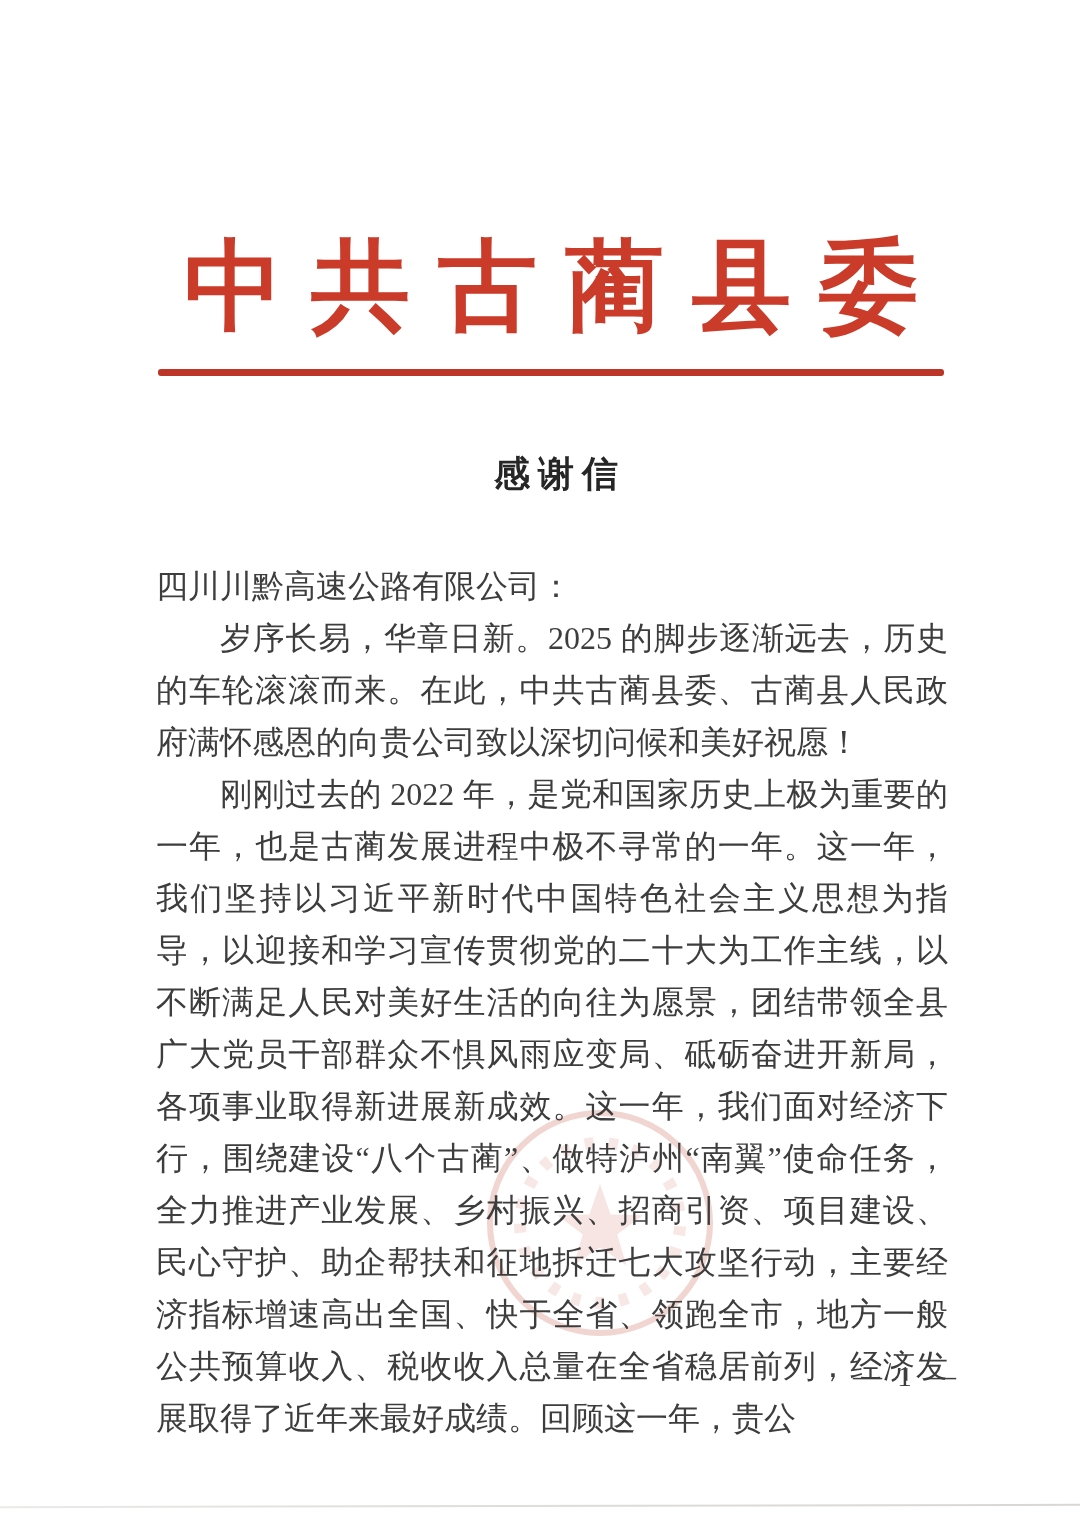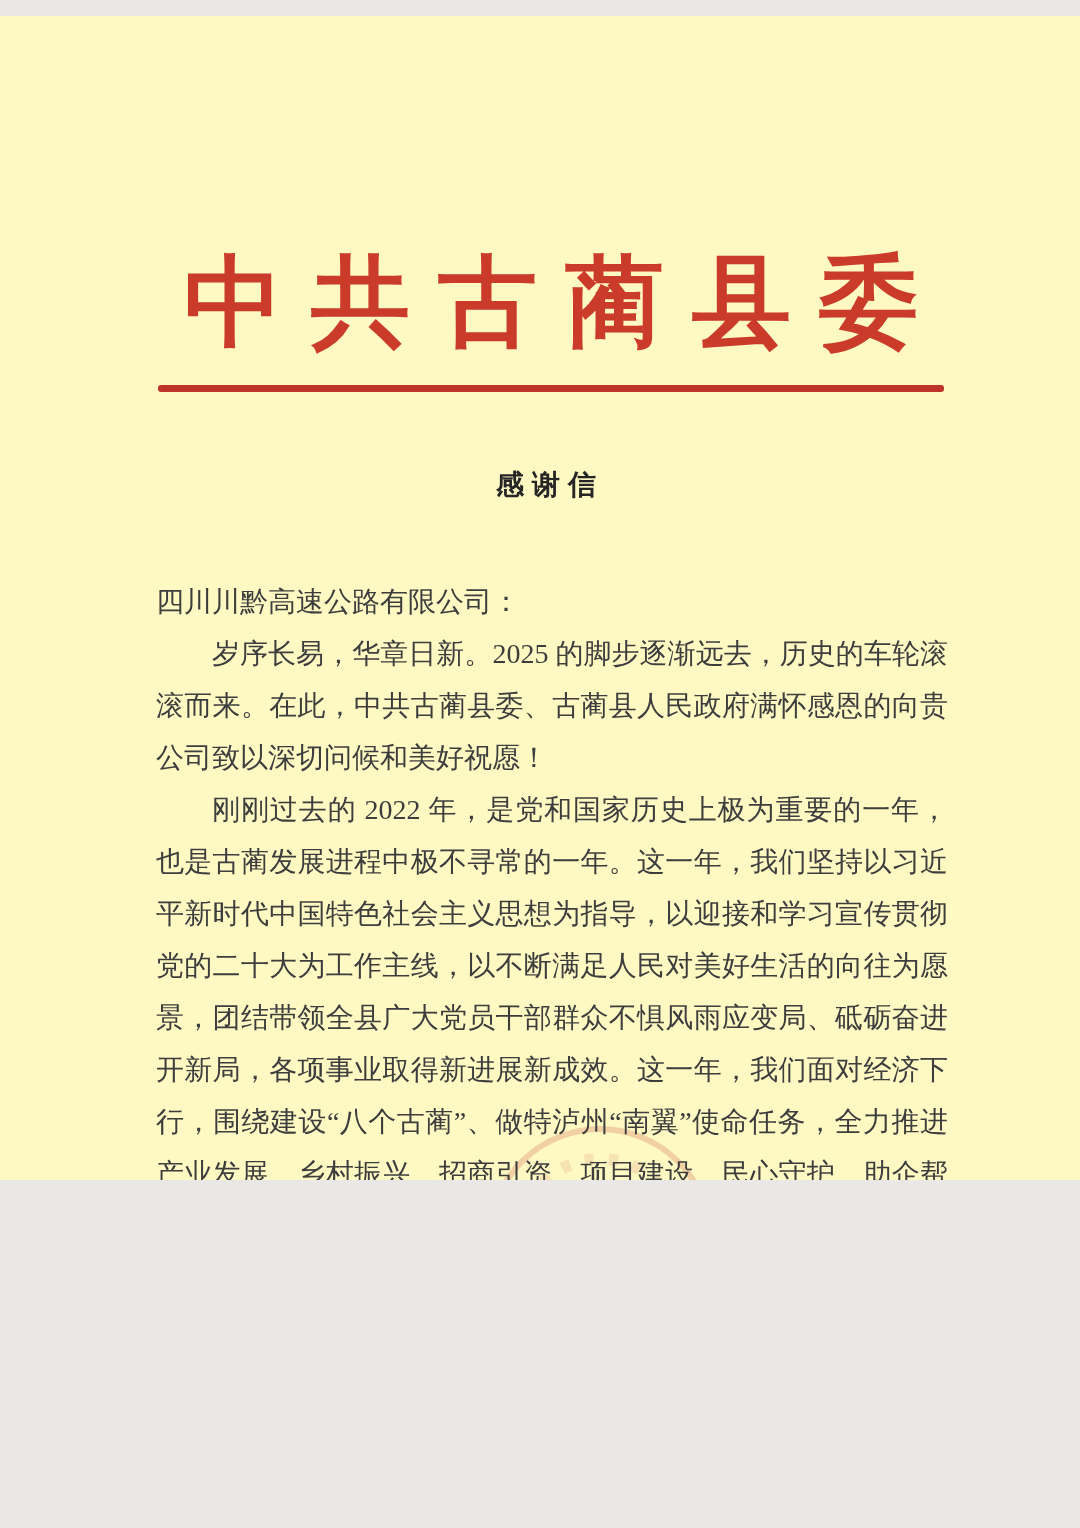--- a/index.html
+++ b/index.html
@@ -3,23 +3,23 @@
 <meta charset="utf-8">
 <style>
   html,body{margin:0;padding:0;}
   body{
     background:#e9e8e6;
     font-family:"Liberation Serif","DejaVu Serif",serif;
   }
   .page{
     position:relative;
     width:1080px;
-    height:1164px;
-    margin:16px auto;
-    background:#fef9c3;
+    height:1528px;
+    margin:0 auto;
+    background:#ffffff;
     overflow:hidden;
   }
   
   .letterhead{
     position:absolute;
     left:155px;
     top:232px;
     width:792px;
     text-align:center;
     font-family:"Liberation Serif","DejaVu Serif",serif;
@@ -36,38 +36,38 @@
     left:158px;
     top:369px;
     width:786px;
     height:7px;
     background:#bd3526;
     border-radius:3px;
   }
   
   .doc-title{
     position:absolute;
-    left:150px;
+    left:160px;
     top:450px;
     width:792px;
     text-align:center;
     font-family:"Liberation Sans","DejaVu Sans",sans-serif;
     font-weight:700;
-    font-size:28px;
+    font-size:36px;
     letter-spacing:8px;
     text-indent:8px;
     color:#262626;
   }
   
   .body-text{
     position:absolute;
     left:156px;
     top:560px;
     width:792px;
-    font-size:28px;
+    font-size:32px;
     line-height:52px;
     color:#3d3d3d;
     text-align:justify;
     text-justify:inter-character;
   }
   .body-text p{margin:0;padding:0;}
   .body-text p.indent{text-indent:2em;}
   
   .stamp{
     position:absolute;

